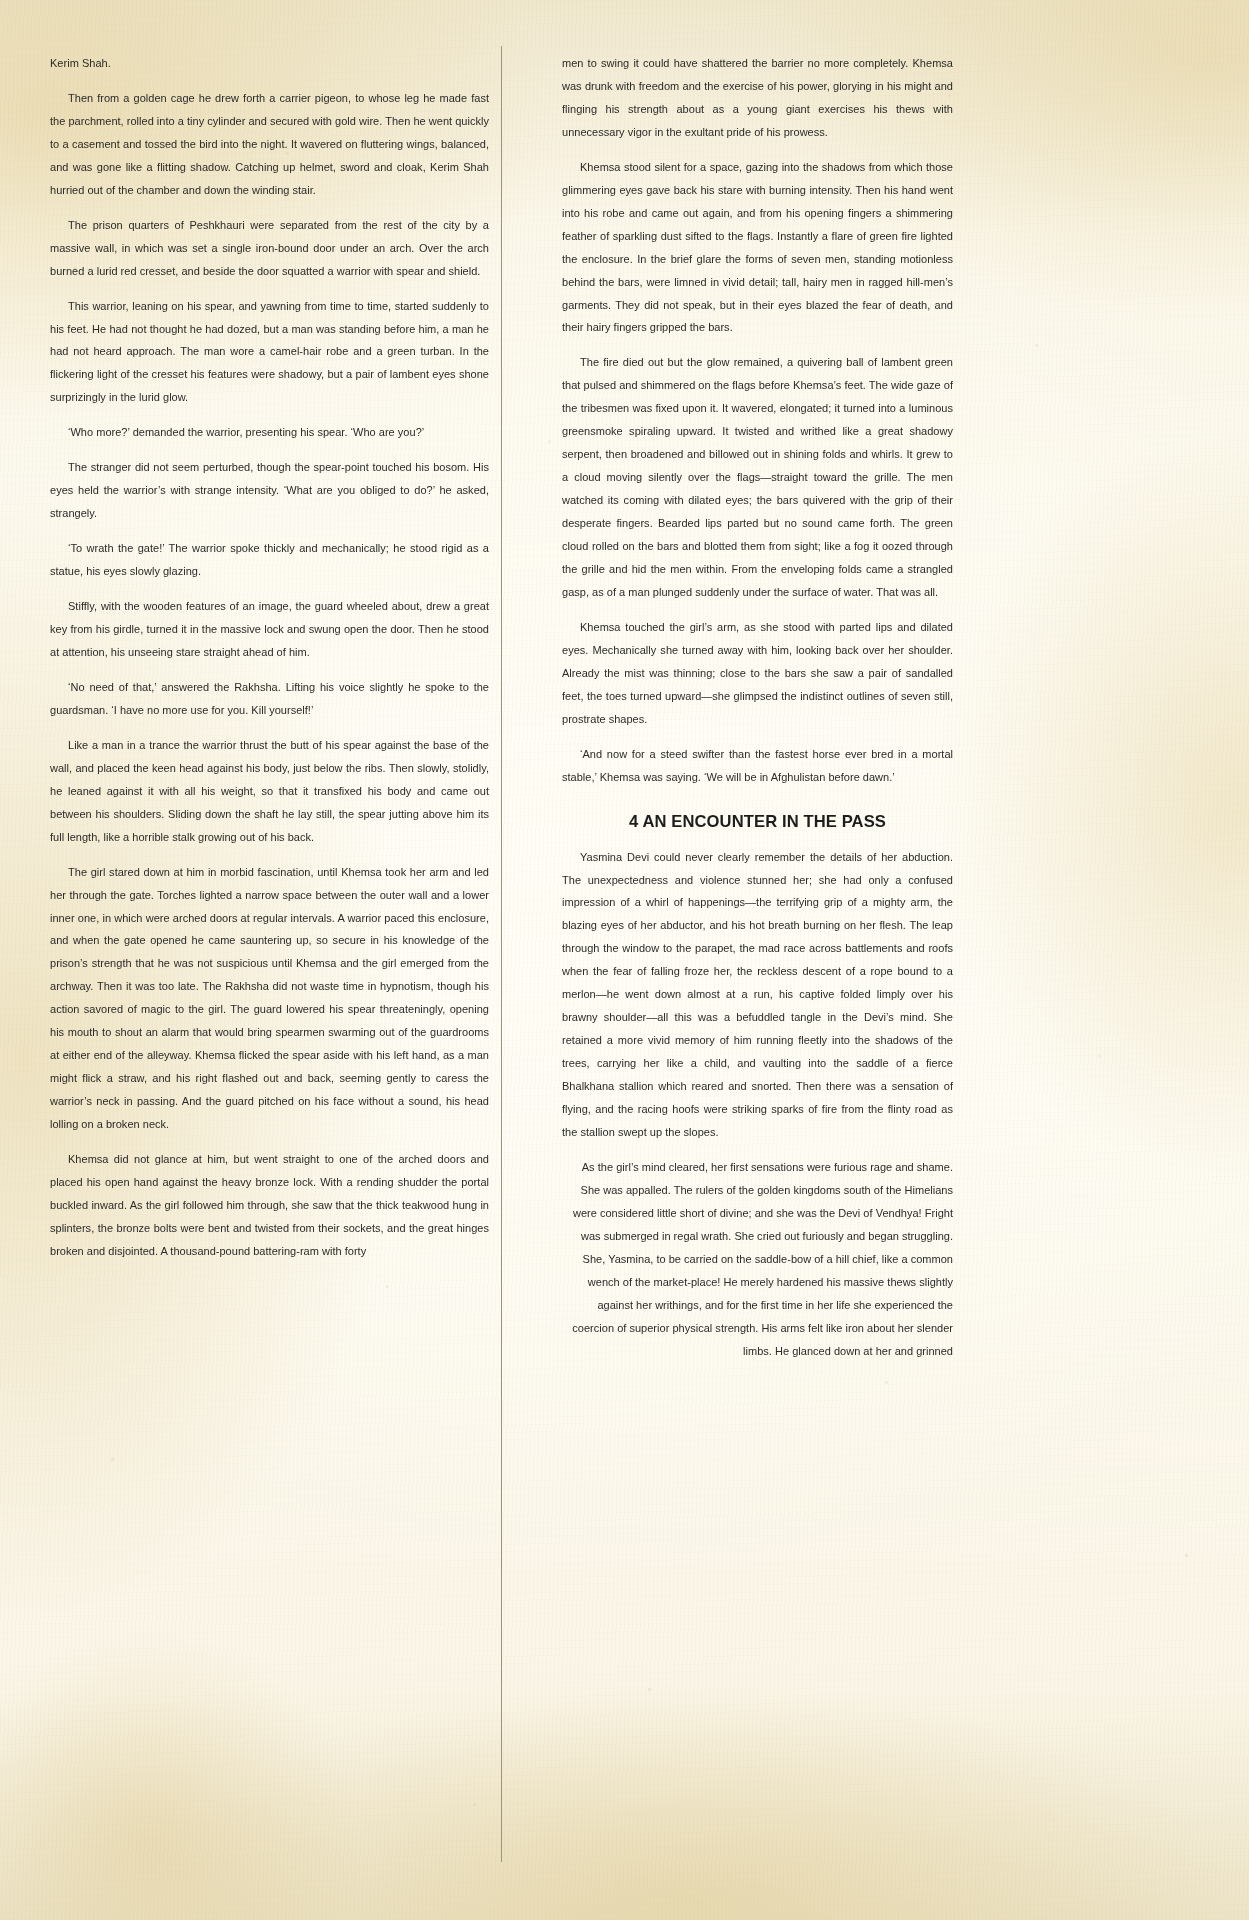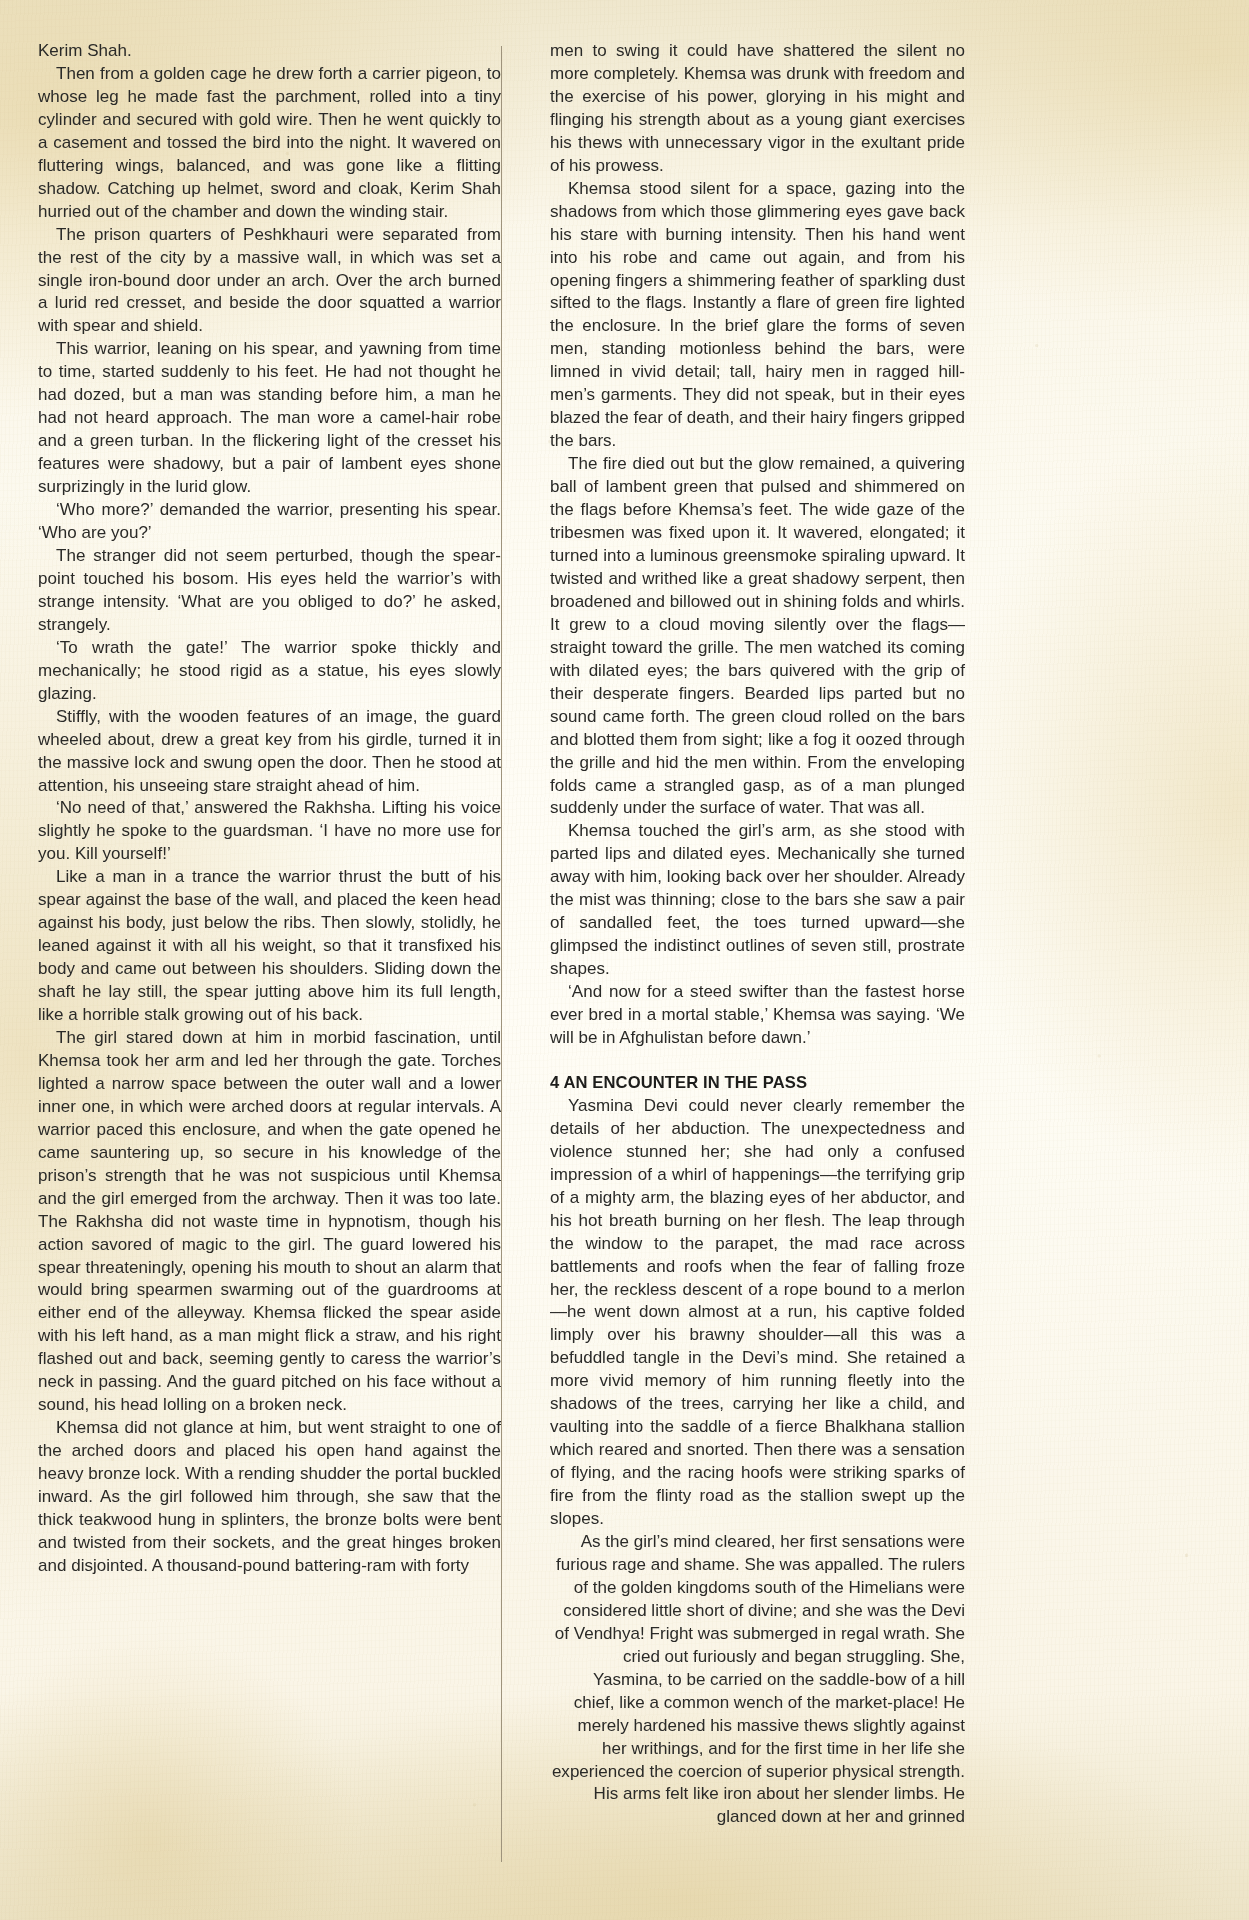--- a/index.html
+++ b/index.html
@@ -80,39 +80,39 @@
 
   .rule {
     width: 1px;
     background: #9e937c;
     margin: 6px 0 10px 0;
     align-self: stretch;
     flex: 0 0 1px;
   }
 
   p {
-    margin: 0;
-    font-size: 17px;
+    margin: 12px;
+    font-size: 11px;
     line-height: 22.95px;
     text-align: justify;
     text-justify: inter-word;
     color: #2a2a28;
     text-indent: 18px;
     letter-spacing: 0.02px;
     -webkit-font-smoothing: antialiased;
   }
   p.noindent { text-indent: 0; }
   p.last     { text-align: right; }
 
   h2.chapter {
     margin: 22px 0 0 0;
     font-size: 16.6px;
     line-height: 22.95px;
     font-weight: bold;
-    text-align: left;
+    text-align: center;
     color: #1d1d1b;
     letter-spacing: 0.1px;
   }
 </style>
 </head>
 <body>
 
 <div id="page">
   <div id="grain"></div>
   <div id="flecks"></div>
@@ -130,21 +130,21 @@
       <p>Stiffly, with the wooden features of an image, the guard wheeled about, drew a great key from his girdle, turned it in the massive lock and swung open the door. Then he stood at attention, his unseeing stare straight ahead of him.</p>
       <p>‘No need of that,’ answered the Rakhsha. Lifting his voice slightly he spoke to the guardsman. ‘I have no more use for you. Kill yourself!’</p>
       <p>Like a man in a trance the warrior thrust the butt of his spear against the base of the wall, and placed the keen head against his body, just below the ribs. Then slowly, stolidly, he leaned against it with all his weight, so that it transfixed his body and came out between his shoulders. Sliding down the shaft he lay still, the spear jutting above him its full length, like a horrible stalk growing out of his back.</p>
       <p>The girl stared down at him in morbid fascination, until Khemsa took her arm and led her through the gate. Torches lighted a narrow space between the outer wall and a lower inner one, in which were arched doors at regular intervals. A warrior paced this enclosure, and when the gate opened he came sauntering up, so secure in his knowledge of the prison’s strength that he was not suspicious until Khemsa and the girl emerged from the archway. Then it was too late. The Rakhsha did not waste time in hypnotism, though his action savored of magic to the girl. The guard lowered his spear threateningly, opening his mouth to shout an alarm that would bring spearmen swarming out of the guardrooms at either end of the alleyway. Khemsa flicked the spear aside with his left hand, as a man might flick a straw, and his right flashed out and back, seeming gently to caress the warrior’s neck in passing. And the guard pitched on his face without a sound, his head lolling on a broken neck.</p>
       <p>Khemsa did not glance at him, but went straight to one of the arched doors and placed his open hand against the heavy bronze lock. With a rending shudder the portal buckled inward. As the girl followed him through, she saw that the thick teakwood hung in splinters, the bronze bolts were bent and twisted from their sockets, and the great hinges broken and disjointed. A thousand-pound battering-ram with forty</p>
     </div>
 
     <div class="rule"></div>
 
     <div class="column right">
-      <p class="noindent">men to swing it could have shattered the silent no more completely. Khemsa was drunk with freedom and the exercise of his power, glorying in his might and flinging his strength about as a young giant exercises his thews with unnecessary vigor in the exultant pride of his prowess.</p>
+      <p class="noindent">men to swing it could have shattered the barrier no more completely. Khemsa was drunk with freedom and the exercise of his power, glorying in his might and flinging his strength about as a young giant exercises his thews with unnecessary vigor in the exultant pride of his prowess.</p>
       <p>Khemsa stood silent for a space, gazing into the shadows from which those glimmering eyes gave back his stare with burning intensity. Then his hand went into his robe and came out again, and from his opening fingers a shimmering feather of sparkling dust sifted to the flags. Instantly a flare of green fire lighted the enclosure. In the brief glare the forms of seven men, standing motionless behind the bars, were limned in vivid detail; tall, hairy men in ragged hill-men’s garments. They did not speak, but in their eyes blazed the fear of death, and their hairy fingers gripped the bars.</p>
       <p>The fire died out but the glow remained, a quivering ball of lambent green that pulsed and shimmered on the flags before Khemsa’s feet. The wide gaze of the tribesmen was fixed upon it. It wavered, elongated; it turned into a luminous greensmoke spiraling upward. It twisted and writhed like a great shadowy serpent, then broadened and billowed out in shining folds and whirls. It grew to a cloud moving silently over the flags—straight toward the grille. The men watched its coming with dilated eyes; the bars quivered with the grip of their desperate fingers. Bearded lips parted but no sound came forth. The green cloud rolled on the bars and blotted them from sight; like a fog it oozed through the grille and hid the men within. From the enveloping folds came a strangled gasp, as of a man plunged suddenly under the surface of water. That was all.</p>
       <p>Khemsa touched the girl’s arm, as she stood with parted lips and dilated eyes. Mechanically she turned away with him, looking back over her shoulder. Already the mist was thinning; close to the bars she saw a pair of sandalled feet, the toes turned upward—she glimpsed the indistinct outlines of seven still, prostrate shapes.</p>
       <p>‘And now for a steed swifter than the fastest horse ever bred in a mortal stable,’ Khemsa was saying. ‘We will be in Afghulistan before dawn.’</p>
 
       <h2 class="chapter">4 AN ENCOUNTER IN THE PASS</h2>
 
       <p>Yasmina Devi could never clearly remember the details of her abduction. The unexpectedness and violence stunned her; she had only a confused impression of a whirl of happenings—the terrifying grip of a mighty arm, the blazing eyes of her abductor, and his hot breath burning on her flesh. The leap through the window to the parapet, the mad race across battlements and roofs when the fear of falling froze her, the reckless descent of a rope bound to a merlon—he went down almost at a run, his captive folded limply over his brawny shoulder—all this was a befuddled tangle in the Devi’s mind. She retained a more vivid memory of him running fleetly into the shadows of the trees, carrying her like a child, and vaulting into the saddle of a fierce Bhalkhana stallion which reared and snorted. Then there was a sensation of flying, and the racing hoofs were striking sparks of fire from the flinty road as the stallion swept up the slopes.</p>
       <p class="last">As the girl’s mind cleared, her first sensations were furious rage and shame. She was appalled. The rulers of the golden kingdoms south of the Himelians were considered little short of divine; and she was the Devi of Vendhya! Fright was submerged in regal wrath. She cried out furiously and began struggling. She, Yasmina, to be carried on the saddle-bow of a hill chief, like a common wench of the market-place! He merely hardened his massive thews slightly against her writhings, and for the first time in her life she experienced the coercion of superior physical strength. His arms felt like iron about her slender limbs. He glanced down at her and grinned</p>
     </div>

